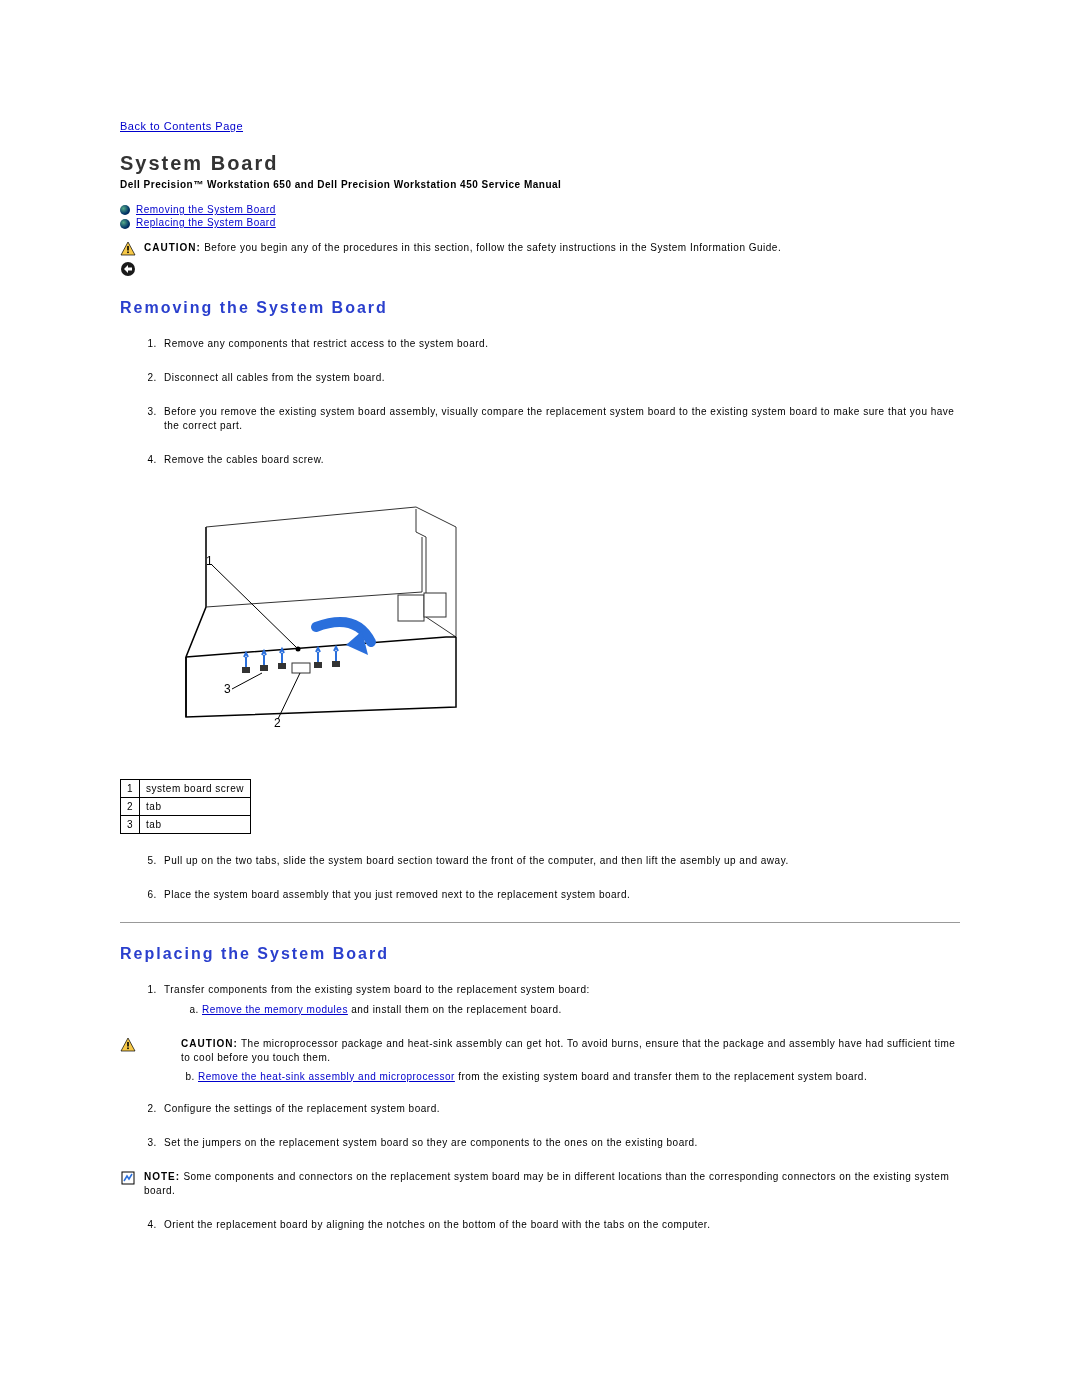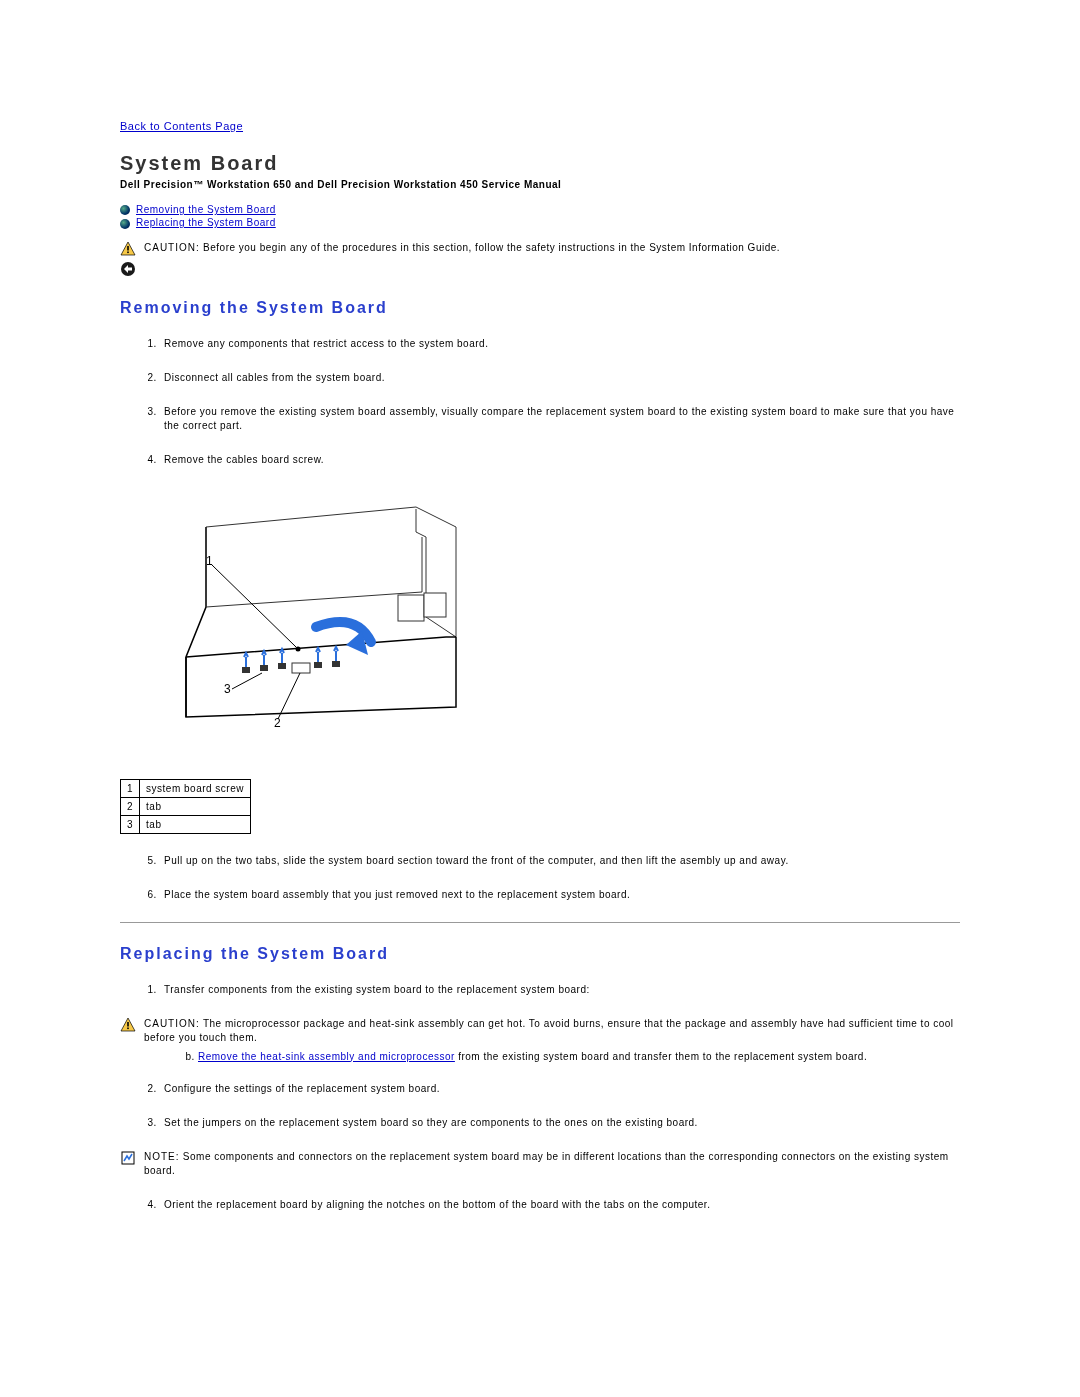--- a/index.html
+++ b/index.html
@@ -31,21 +31,21 @@
     vertical-align: middle;
   }
   .notice-row { display: flex; align-items: flex-start; margin: 4px 0; }
   .icon-caution, .icon-notice, .icon-note {
     flex: 0 0 18px;
     height: 16px;
     margin-right: 6px;
   }
   .icon-caution svg, .icon-notice svg, .icon-note svg { width: 16px; height: 16px; }
   .notice-text { font-size: 10px; line-height: 1.4; }
-  .notice-text .label { font-weight: normal; letter-spacing: 1px; }
+  .notice-text .label { font-weight: bold; letter-spacing: 1px; }
   .notice-text .italic { }
   h2.section-title {
     color: #2a3fcd;
     font-size: 16px;
     font-weight: bold;
     letter-spacing: 2px;
     margin: 22px 0 12px 0;
   }
   ol.steps { list-style: decimal; padding-left: 40px; }
   ol.steps > li { font-size: 10px; margin: 20px 0; line-height: 1.4; padding-left: 4px; }
@@ -179,24 +179,27 @@
   <li>Place the system board assembly that you just removed next to the replacement system board.</li>
 </ol>
 
 <hr class="sep">
 
 <h2 class="section-title">Replacing the System Board</h2>
 
 <ol class="steps">
   <li>
     <span>Transfer components from the existing system board to the replacement system board:</span>
+    <ol class="substeps">
+      <li><a href="#">Remove the memory modules</a><span> and install them on the replacement board.</span></li>
+    </ol>
   </li>
 </ol>
 
-<div class="notice-row" style="margin-left:0;">
+<div class="notice-row" style="margin-left:0;gap:37px;">
   <span class="icon-caution">
     <svg viewBox="0 0 16 16">
         <polygon points="8,1 15,14 1,14" fill="#f7c948" stroke="#000" stroke-width="0.7"></polygon>
         <rect x="7.2" y="5" width="1.6" height="4.5" fill="#000"></rect>
         <rect x="7.2" y="10.5" width="1.6" height="1.6" fill="#000"></rect>
       </svg>
   </span>
   <div class="notice-text">
     <span class="label">CAUTION:</span><span> The microprocessor package and heat-sink assembly can get hot. To avoid burns, ensure that the package and assembly have had sufficient time to cool before you touch them.</span>
   </div>

